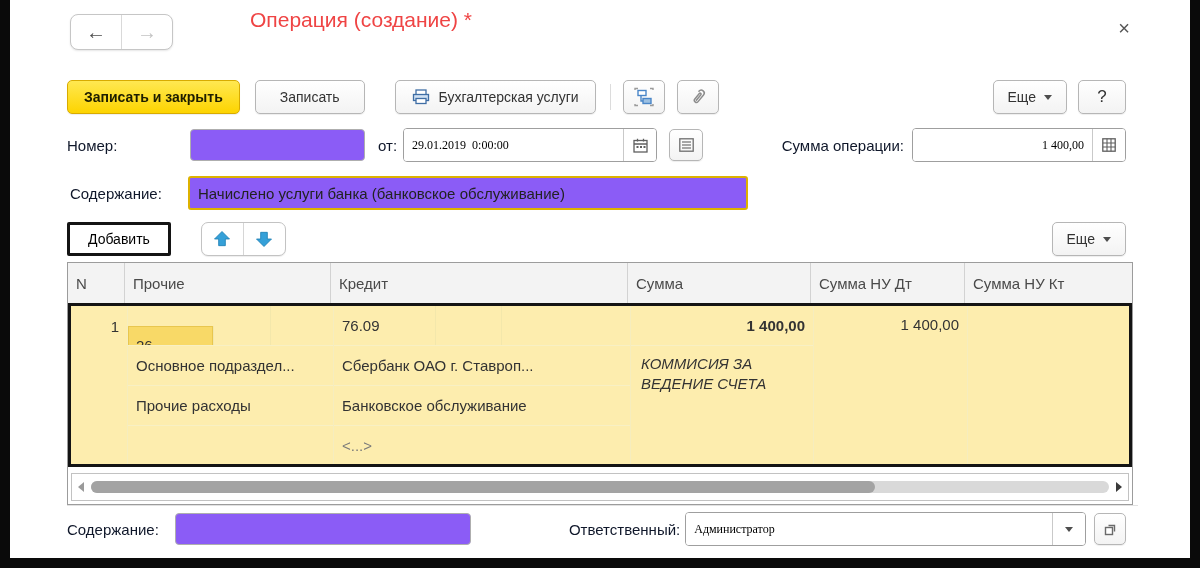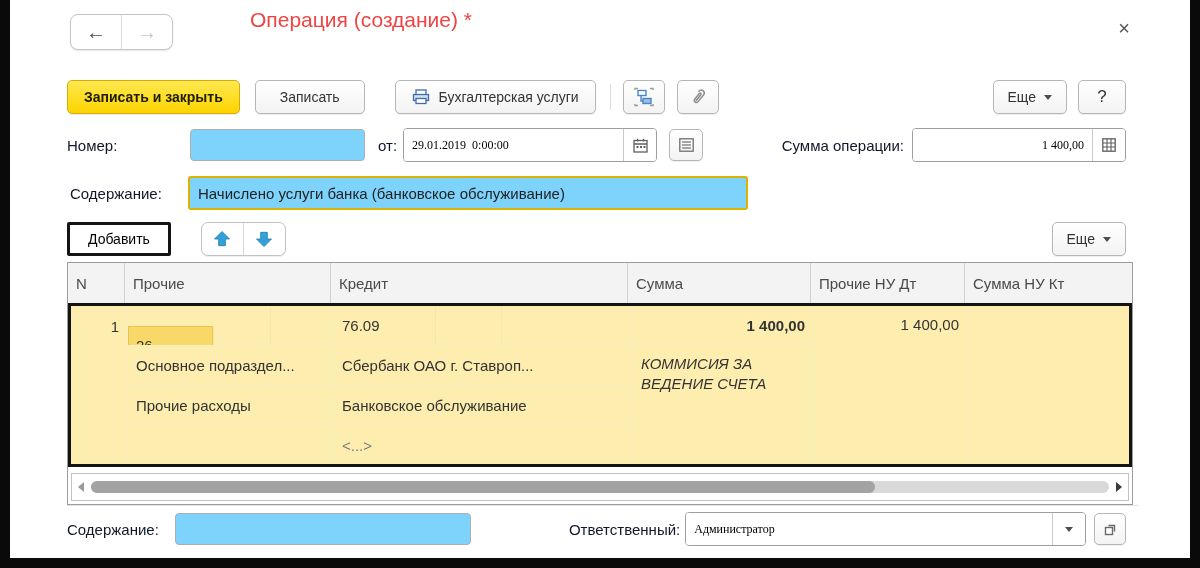--- a/index.html
+++ b/index.html
@@ -25,21 +25,21 @@
   .iconbtn{width:42px;padding:0;}
   .caret{width:0;height:0;border-left:4px solid transparent;border-right:4px solid transparent;
          border-top:5px solid #4e4e4e;margin-left:8px;}
 
   
   .toolbar{position:absolute;left:57px;right:64px;top:80px;display:flex;align-items:center;}
   .vsep{width:1px;height:26px;background:#dcdcdc;margin:0 12px 0 14px;}
   .row-fields{position:absolute;left:57px;right:64px;top:128px;display:flex;align-items:center;}
   .lbl{font-size:15px;color:#0f172a;white-space:nowrap;}
   .inp{height:32px;border:1px solid #aeaeae;border-radius:4px;font-size:15px;color:#222;
-       padding:0 8px;box-sizing:border-box;font-family:inherit;background:#7dd3fc;outline:none;}
+       padding:0 8px;box-sizing:border-box;font-family:inherit;background:#8b5cf6;outline:none;}
   .inp-group{display:flex;align-items:stretch;height:34px;border:1px solid #9f9f9f;border-radius:4px;
              background:#fff;box-sizing:border-box;overflow:hidden;}
   .inp-group input{border:none;height:100%;font-size:12px;font-family:Liberation Serif, serif;padding:0 8px;outline:none;box-sizing:border-box;}
   .seg{display:flex;align-items:center;justify-content:center;width:32px;border-left:1px solid #c9c9c9;background:#fff;}
   .row-content{position:absolute;left:60px;right:64px;top:176px;display:flex;align-items:center;}
   .inp-yellow{border:2px solid #ddb200;border-radius:3px;height:34px;}
   .row-add{position:absolute;left:57px;right:64px;top:222px;display:flex;align-items:center;}
   .btn-focused{border:3px solid #141414;border-radius:2px;height:34px;padding:0 18px;background:#fff;
                font-size:14px;display:inline-flex;align-items:center;box-shadow:none;}
   .arrgrp{display:flex;margin-left:30px;border:1px solid #c3c3c3;border-radius:7px;overflow:hidden;
@@ -217,21 +217,21 @@
         <span class="caret"></span>
       </button>
     </div>
 
     <div class="tbl">
       <div class="thead">
         <div class="th c-n">N</div>
         <div class="th c-db">Прочие</div>
         <div class="th c-cr">Кредит</div>
         <div class="th c-sum">Сумма</div>
-        <div class="th c-nudt">Прочие НУ Дт</div>
+        <div class="th c-nudt">Сумма НУ Дт</div>
         <div class="th c-nukt">Сумма НУ Кт</div>
       </div>
 
       <div class="tbody">
         <div class="bcol c-n">
           <div class="ln ln-end" style="border-bottom:none;">1</div>
         </div>
         <div class="bcol c-db">
           <div class="ln subs">
             <div class="subcell sc-active w86">26</div>

